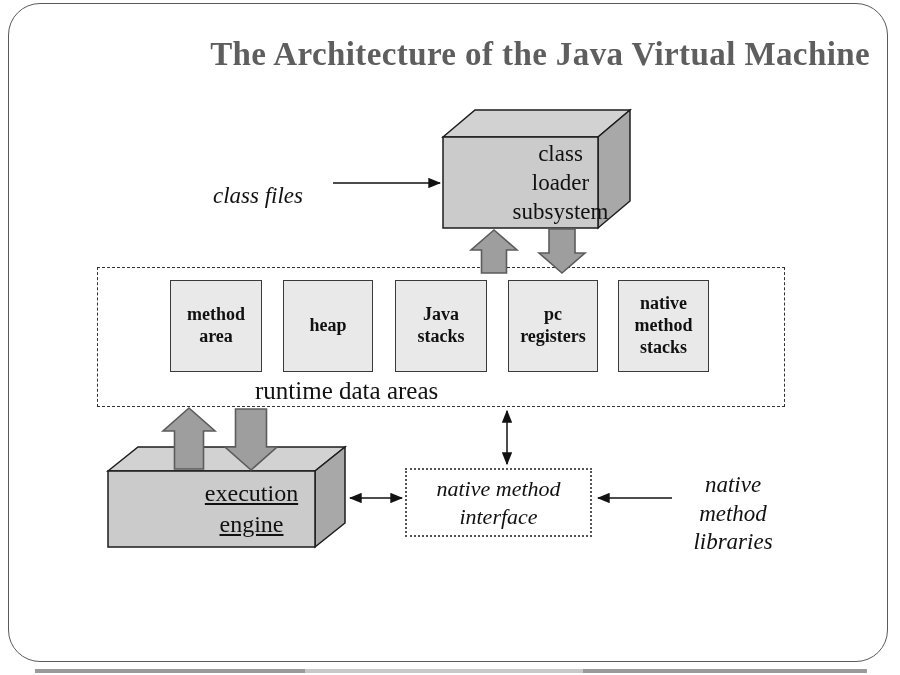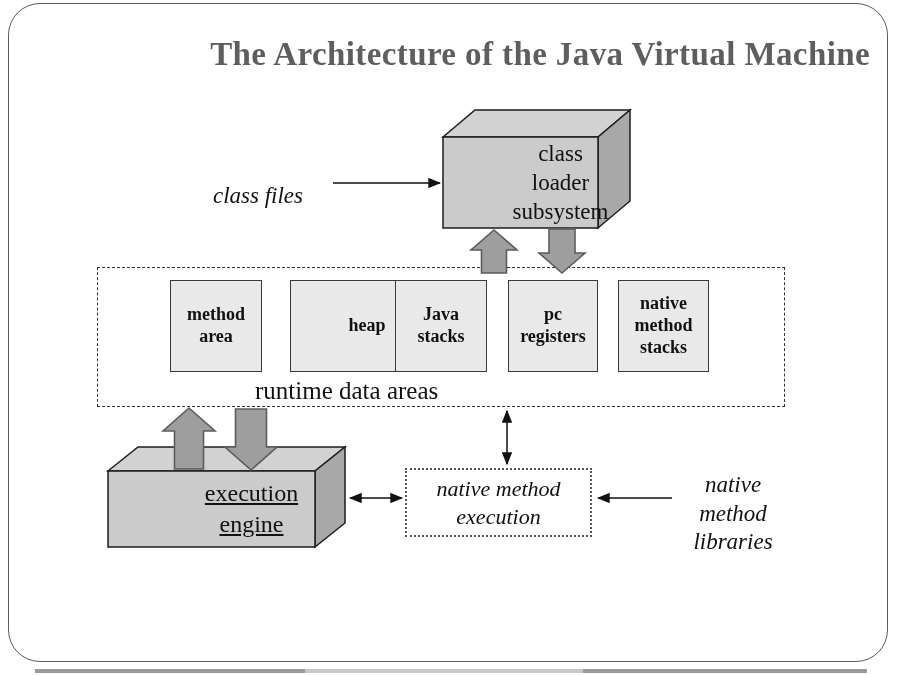--- a/index.html
+++ b/index.html
@@ -36,21 +36,21 @@
   }
   
   .mem-box{
     top:280px;height:90px;
     background:var(--inner_box_fill,#e9e9e9);
     border:1.4px solid #3a3a3a;
     display:flex;align-items:center;justify-content:center;text-align:center;
     font-weight:bold;font-size:18px;line-height:1.22;
   }
   .mb1{left:170px;width:90px;}
-  .mb2{left:290px;width:88px;padding-left:32px;}
+  .mb2{left:283px;width:88px;}
   .mb3{left:395px;width:90px;}
   .mb4{left:508px;width:88px;}
   .mb5{left:618px;width:89px;}
   .runtime-label{left:255px;top:377px;width:340px;font-size:25px;}
   
   .box-text{
     display:flex;align-items:center;justify-content:center;text-align:center;
     font-size:23px;line-height:1.27;margin-left:40px;
   }
   .cl-text{left:443px;top:137px;width:155px;height:91px;}
@@ -142,18 +142,18 @@
 stacks</span>
 </div>
 
 <div class="abs lbl runtime-label">runtime data areas</div>
 
 <div class="abs lbl box-text ee-text">execution
 engine</div>
 
 <div class="abs nmi-box">
   <span class="lbl">native method
-execution</span>
+interface</span>
 </div>
 
 <div class="abs lbl italic nml-label">native
 method
 libraries</div>
 
 </body></html>

